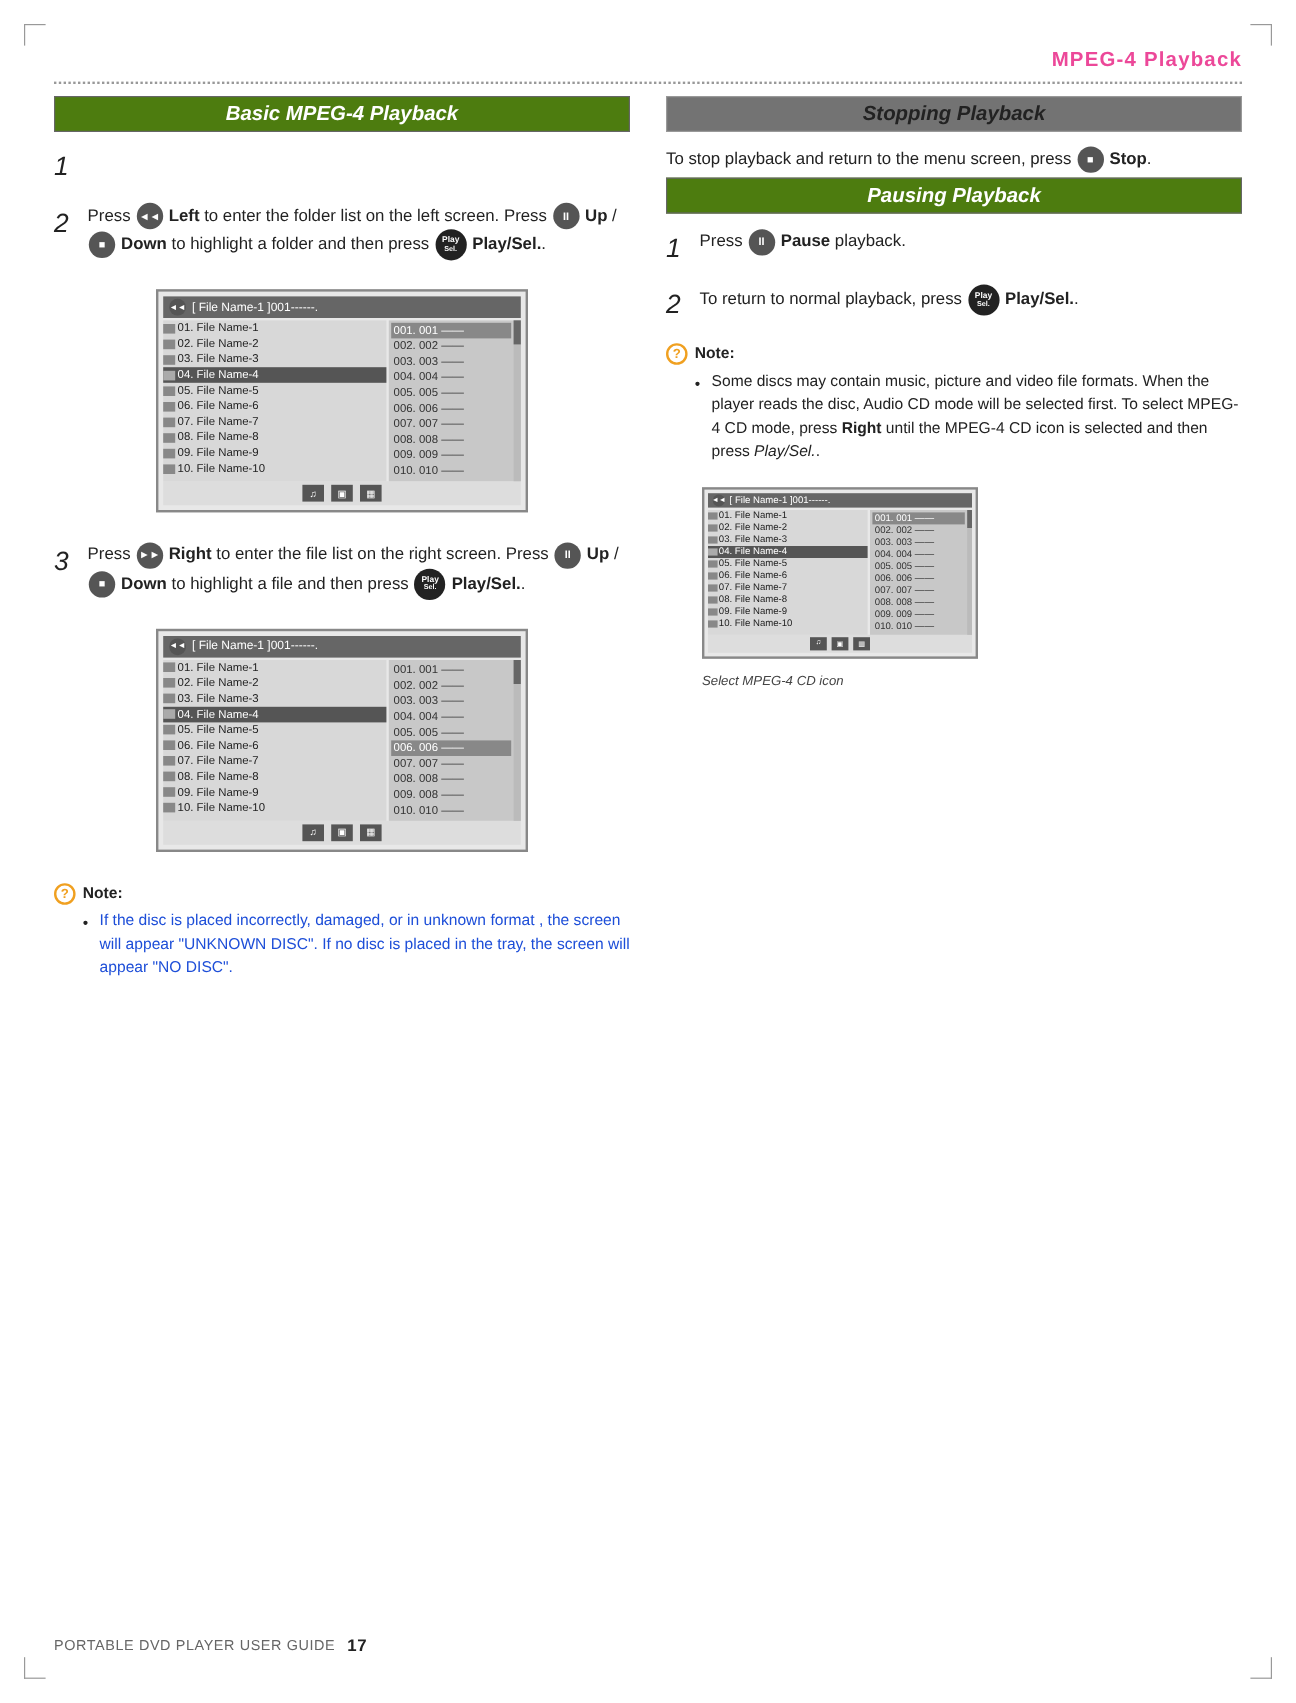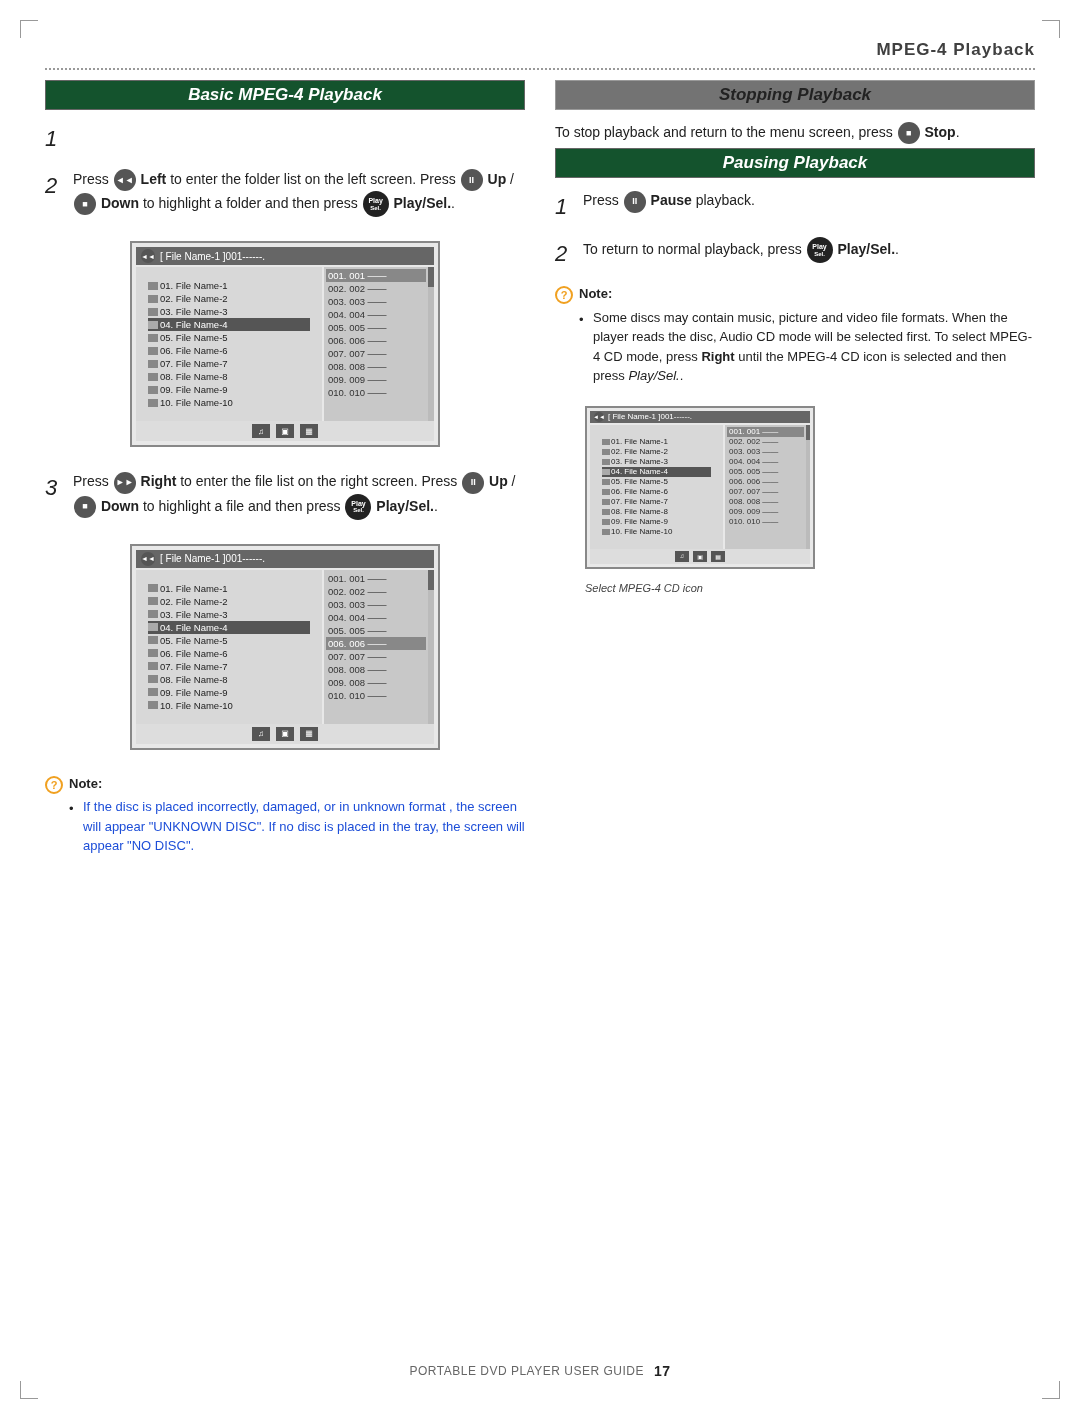--- a/index.html
+++ b/index.html
@@ -36,42 +36,42 @@
 
     
     .header {
       text-align: right;
       margin-bottom: 8px;
     }
     .header-title {
       font-size: 17px;
       font-weight: bold;
       letter-spacing: 1px;
-      color: #404040;
+      color: #ec4899;
     }
     .header-dots {
       border-top: 2px dotted #999;
       margin: 4px 0 10px 0;
     }
 
     
     .two-col {
       display: flex;
       gap: 30px;
     }
     .col-left {
       flex: 1;
     }
     .col-right {
       flex: 1;
     }
 
     
     .section-header {
-      background: #14532d;
+      background: #4d7c0f;
       color: #fff;
       text-align: center;
       padding: 4px 8px;
       font-size: 17px;
       font-style: italic;
       font-weight: bold;
       margin-bottom: 12px;
       border: 1px solid #666;
     }
     .section-header-light {
@@ -176,21 +176,21 @@
       gap: 3px;
       margin-bottom: 2px;
     }
     .screen-body {
       display: flex;
       gap: 2px;
     }
     .screen-left-panel {
       flex: 1;
       background: #d8d8d8;
-      padding: 12px;
+      padding: 0;
     }
     .screen-right-panel {
       width: 110px;
       background: #c8c8c8;
       padding: 2px;
       position: relative;
     }
     .screen-right-panel-small {
       width: 85px;
       background: #c8c8c8;
@@ -356,21 +356,21 @@
       margin-top: 2px;
     }
 
     
     .footer {
       position: absolute;
       bottom: 0;
       left: 0;
       right: 0;
       display: flex;
-      justify-content: center;
+      justify-content: flex-start;
       align-items: center;
       gap: 10px;
       font-size: 12px;
       color: #666;
       letter-spacing: 0.5px;
     }
     .footer-text {
       text-transform: uppercase;
     }
     .footer-page {

